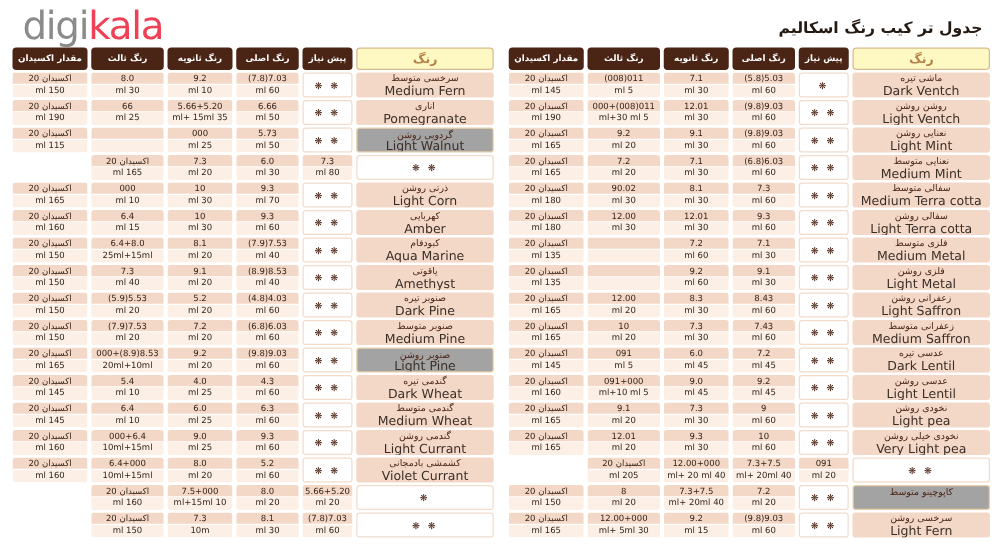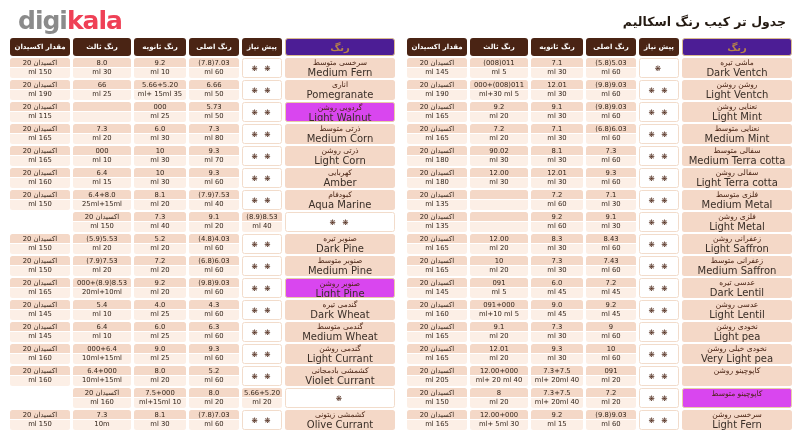--- a/index.html
+++ b/index.html
@@ -3,43 +3,43 @@
 <meta charset="utf-8">
 <style>
   * { margin:0; padding:0; box-sizing:border-box; }
   html,body { width:800px; height:438px; background:#ffffff; overflow:hidden;
               font-family:"DejaVu Sans","Liberation Sans",sans-serif; }
   .page { width:800px; height:438px; padding:6px 8px 0 8px; }
 
   
   .topbar { display:flex; justify-content:space-between; align-items:flex-start;
             direction:ltr; padding:2px 6px 0 10px; height:30px; }
-  .logo { font-size:25px; font-weight:bold; letter-spacing:-1px; line-height:26px; }
+  .logo { font-size:31px; font-weight:normal; letter-spacing:-1px; line-height:26px; }
   .logo .g { color:#8b8b8b; }
   .logo .r { color:#ef4056; }
   .title { direction:rtl; font-size:12.5px; font-weight:bold; color:#241a12; padding-top:6px;margin-left:30px; }
 
   
   .tables { direction:rtl; display:flex; justify-content:space-between; gap:10px; margin-top:2px; }
   .group { width:387px; }
   .grid { display:grid; grid-template-columns:110px 40px 50px 52px 58px 60px;
           column-gap:3px; direction:rtl; }
 
   .hrow { margin-bottom:2px; }
   .hcell { background:#4a2414; color:#fff; border-radius:3px; height:18px;
            display:flex; align-items:center; justify-content:center;
            font-size:7px; font-weight:bold;text-align:center; }
-  .hcell.color-hdr { background:#4c1d95; color:#b5824a; border:1px solid #d9ba8e;
+  .hcell.color-hdr { background:#fef9c3; color:#b5824a; border:1px solid #d9ba8e;
                      font-size:10px; font-weight:bold; }
 
   .row { height:20px; margin-bottom:2px; }
   .cell { border-radius:2.5px; overflow:hidden; }
   .name-cell { background:#f4d8c7; display:flex; flex-direction:column;
-               align-items:center; justify-content:flex-start; }
-  .white-row .name-cell { background:#d946ef; border:1px solid #e8cda6; }
+               align-items:center; justify-content:space-between; }
+  .white-row .name-cell { background:#a3a3a3; border:1px solid #e8cda6; }
   .fa { font-size:7.5px; line-height:9.5px; color:#4a2414; }
   .en { font-size:10px; line-height:9.5px; color:#3a2f28; }
   .stars-cell { background:#ffffff; border:1px solid #f2dccb; display:flex;
                 align-items:center; justify-content:center; }
   .stars { color:#4a2414; font-size:7.5px; letter-spacing:2px; direction:ltr; }
   .vcell { display:flex; flex-direction:column; }
   .v  { background:#f4d8c7; height:10px; font-size:6.8px; line-height:10px;
         text-align:center; color:#33251b; border-bottom:1px solid #ffffff; }
   .ml { background:#fcefe6; flex:1; font-size:6.8px; line-height:9px;
         text-align:center; color:#33251b; }
@@ -413,24 +413,20 @@
           <div class="cell vcell">
             <div class="v">12.01</div>
             <div class="ml">20 ml</div>
           </div>
           <div class="cell vcell">
             <div class="v">اکسیدان 20</div>
             <div class="ml">165 ml</div>
           </div>
         </div>
           <div class="grid row">
-          <div class="cell name-cell">
-            <div class="fa">کاپوچینو روشن</div>
-            <div class="en"></div>
-          </div>
           <div class="cell stars-cell">
             <span class="stars">❋ ❋</span>
           </div>
           <div class="cell vcell">
             <div class="v">091</div>
             <div class="ml">20 ml</div>
           </div>
           <div class="cell vcell">
             <div class="v">7.3+7.5</div>
             <div class="ml">40 ml+ 20ml</div>
@@ -577,24 +573,20 @@
           <div class="cell vcell">
             <div class="v"></div>
             <div class="ml"></div>
           </div>
           <div class="cell vcell">
             <div class="v">اکسیدان 20</div>
             <div class="ml">115 ml</div>
           </div>
         </div>
           <div class="grid row">
-          <div class="cell name-cell">
-            <div class="fa">ذرتی متوسط</div>
-            <div class="en">Medium Corn</div>
-          </div>
           <div class="cell stars-cell">
             <span class="stars">❋ ❋</span>
           </div>
           <div class="cell vcell">
             <div class="v">7.3</div>
             <div class="ml">80 ml</div>
           </div>
           <div class="cell vcell">
             <div class="v">6.0</div>
             <div class="ml">30 ml</div>
@@ -677,20 +669,24 @@
           <div class="cell vcell">
             <div class="v">6.4+8.0</div>
             <div class="ml">25ml+15ml</div>
           </div>
           <div class="cell vcell">
             <div class="v">اکسیدان 20</div>
             <div class="ml">150 ml</div>
           </div>
         </div>
           <div class="grid row">
+          <div class="cell name-cell">
+            <div class="fa">یاقوتی</div>
+            <div class="en">Amethyst</div>
+          </div>
           <div class="cell stars-cell">
             <span class="stars">❋ ❋</span>
           </div>
           <div class="cell vcell">
             <div class="v">8.53(8.9)</div>
             <div class="ml">40 ml</div>
           </div>
           <div class="cell vcell">
             <div class="v">9.1</div>
             <div class="ml">20 ml</div>
@@ -894,24 +890,20 @@
           <div class="cell vcell">
             <div class="v">7.5+000</div>
             <div class="ml">10 ml+15ml</div>
           </div>
           <div class="cell vcell">
             <div class="v">اکسیدان 20</div>
             <div class="ml">160 ml</div>
           </div>
         </div>
           <div class="grid row">
-          <div class="cell name-cell">
-            <div class="fa">کشمشی زیتونی</div>
-            <div class="en">Olive Currant</div>
-          </div>
           <div class="cell stars-cell">
             <span class="stars">❋ ❋</span>
           </div>
           <div class="cell vcell">
             <div class="v">7.03(7.8)</div>
             <div class="ml">60 ml</div>
           </div>
           <div class="cell vcell">
             <div class="v">8.1</div>
             <div class="ml">30 ml</div>

